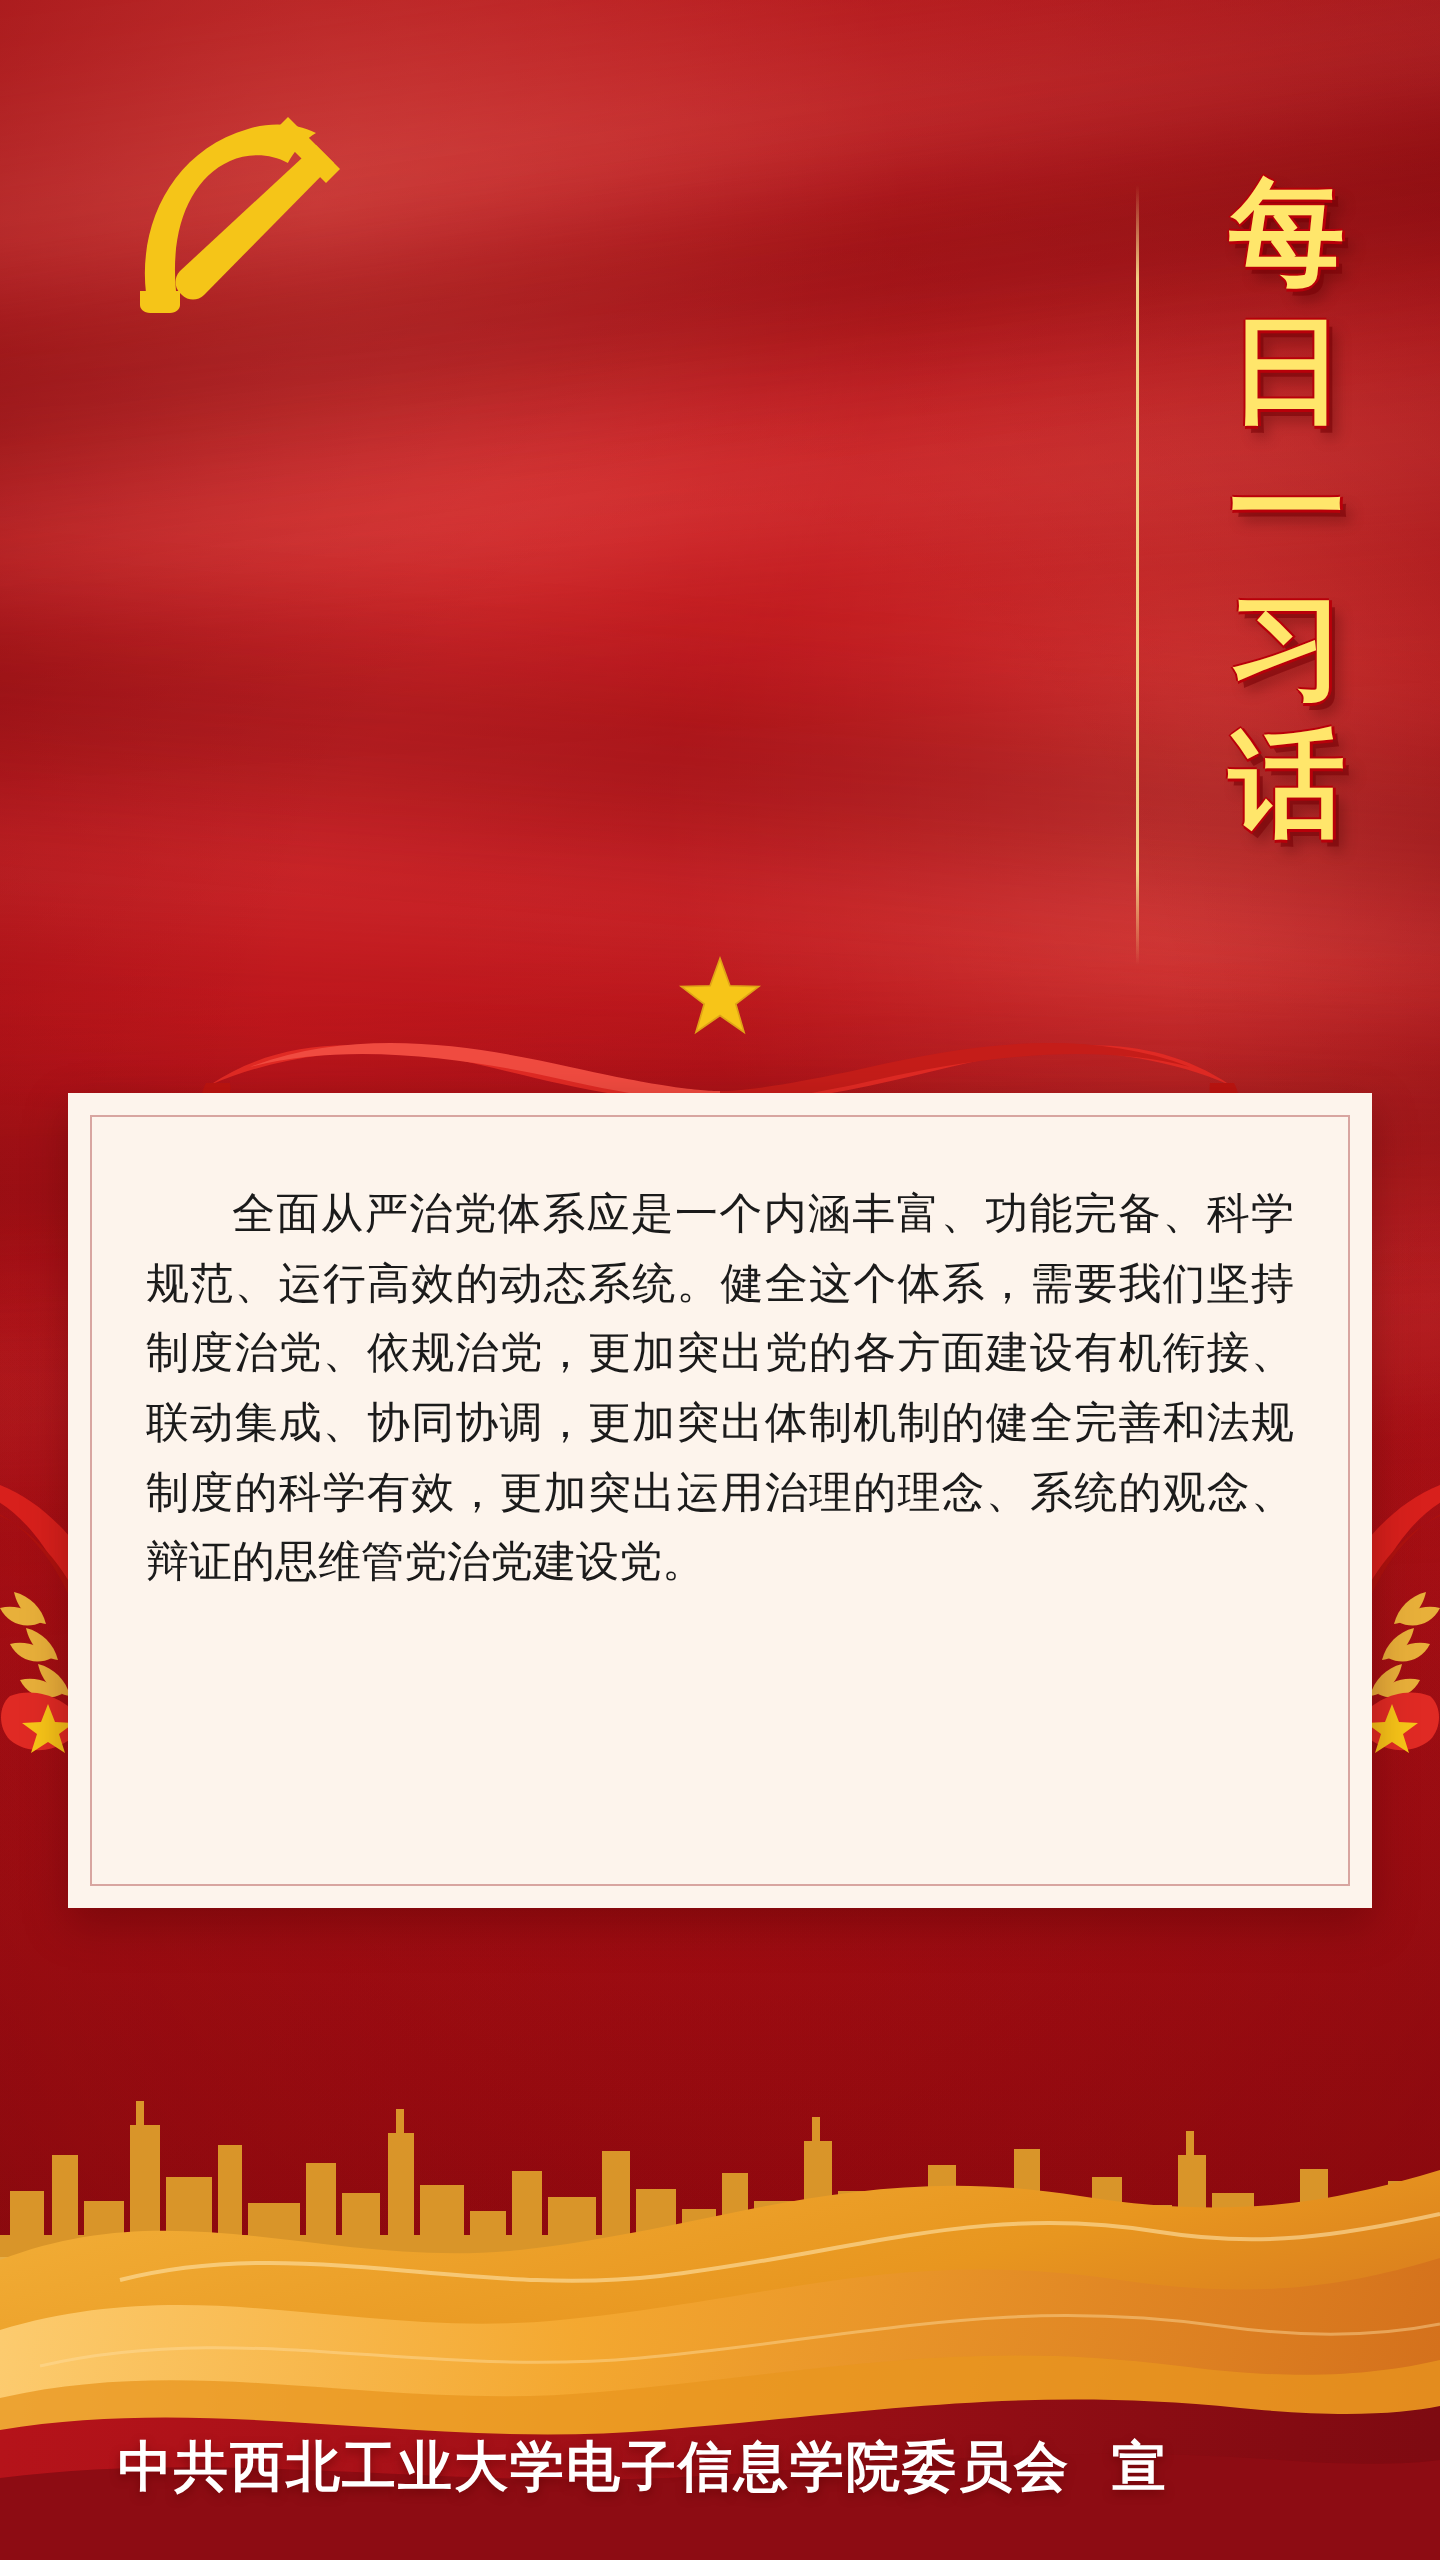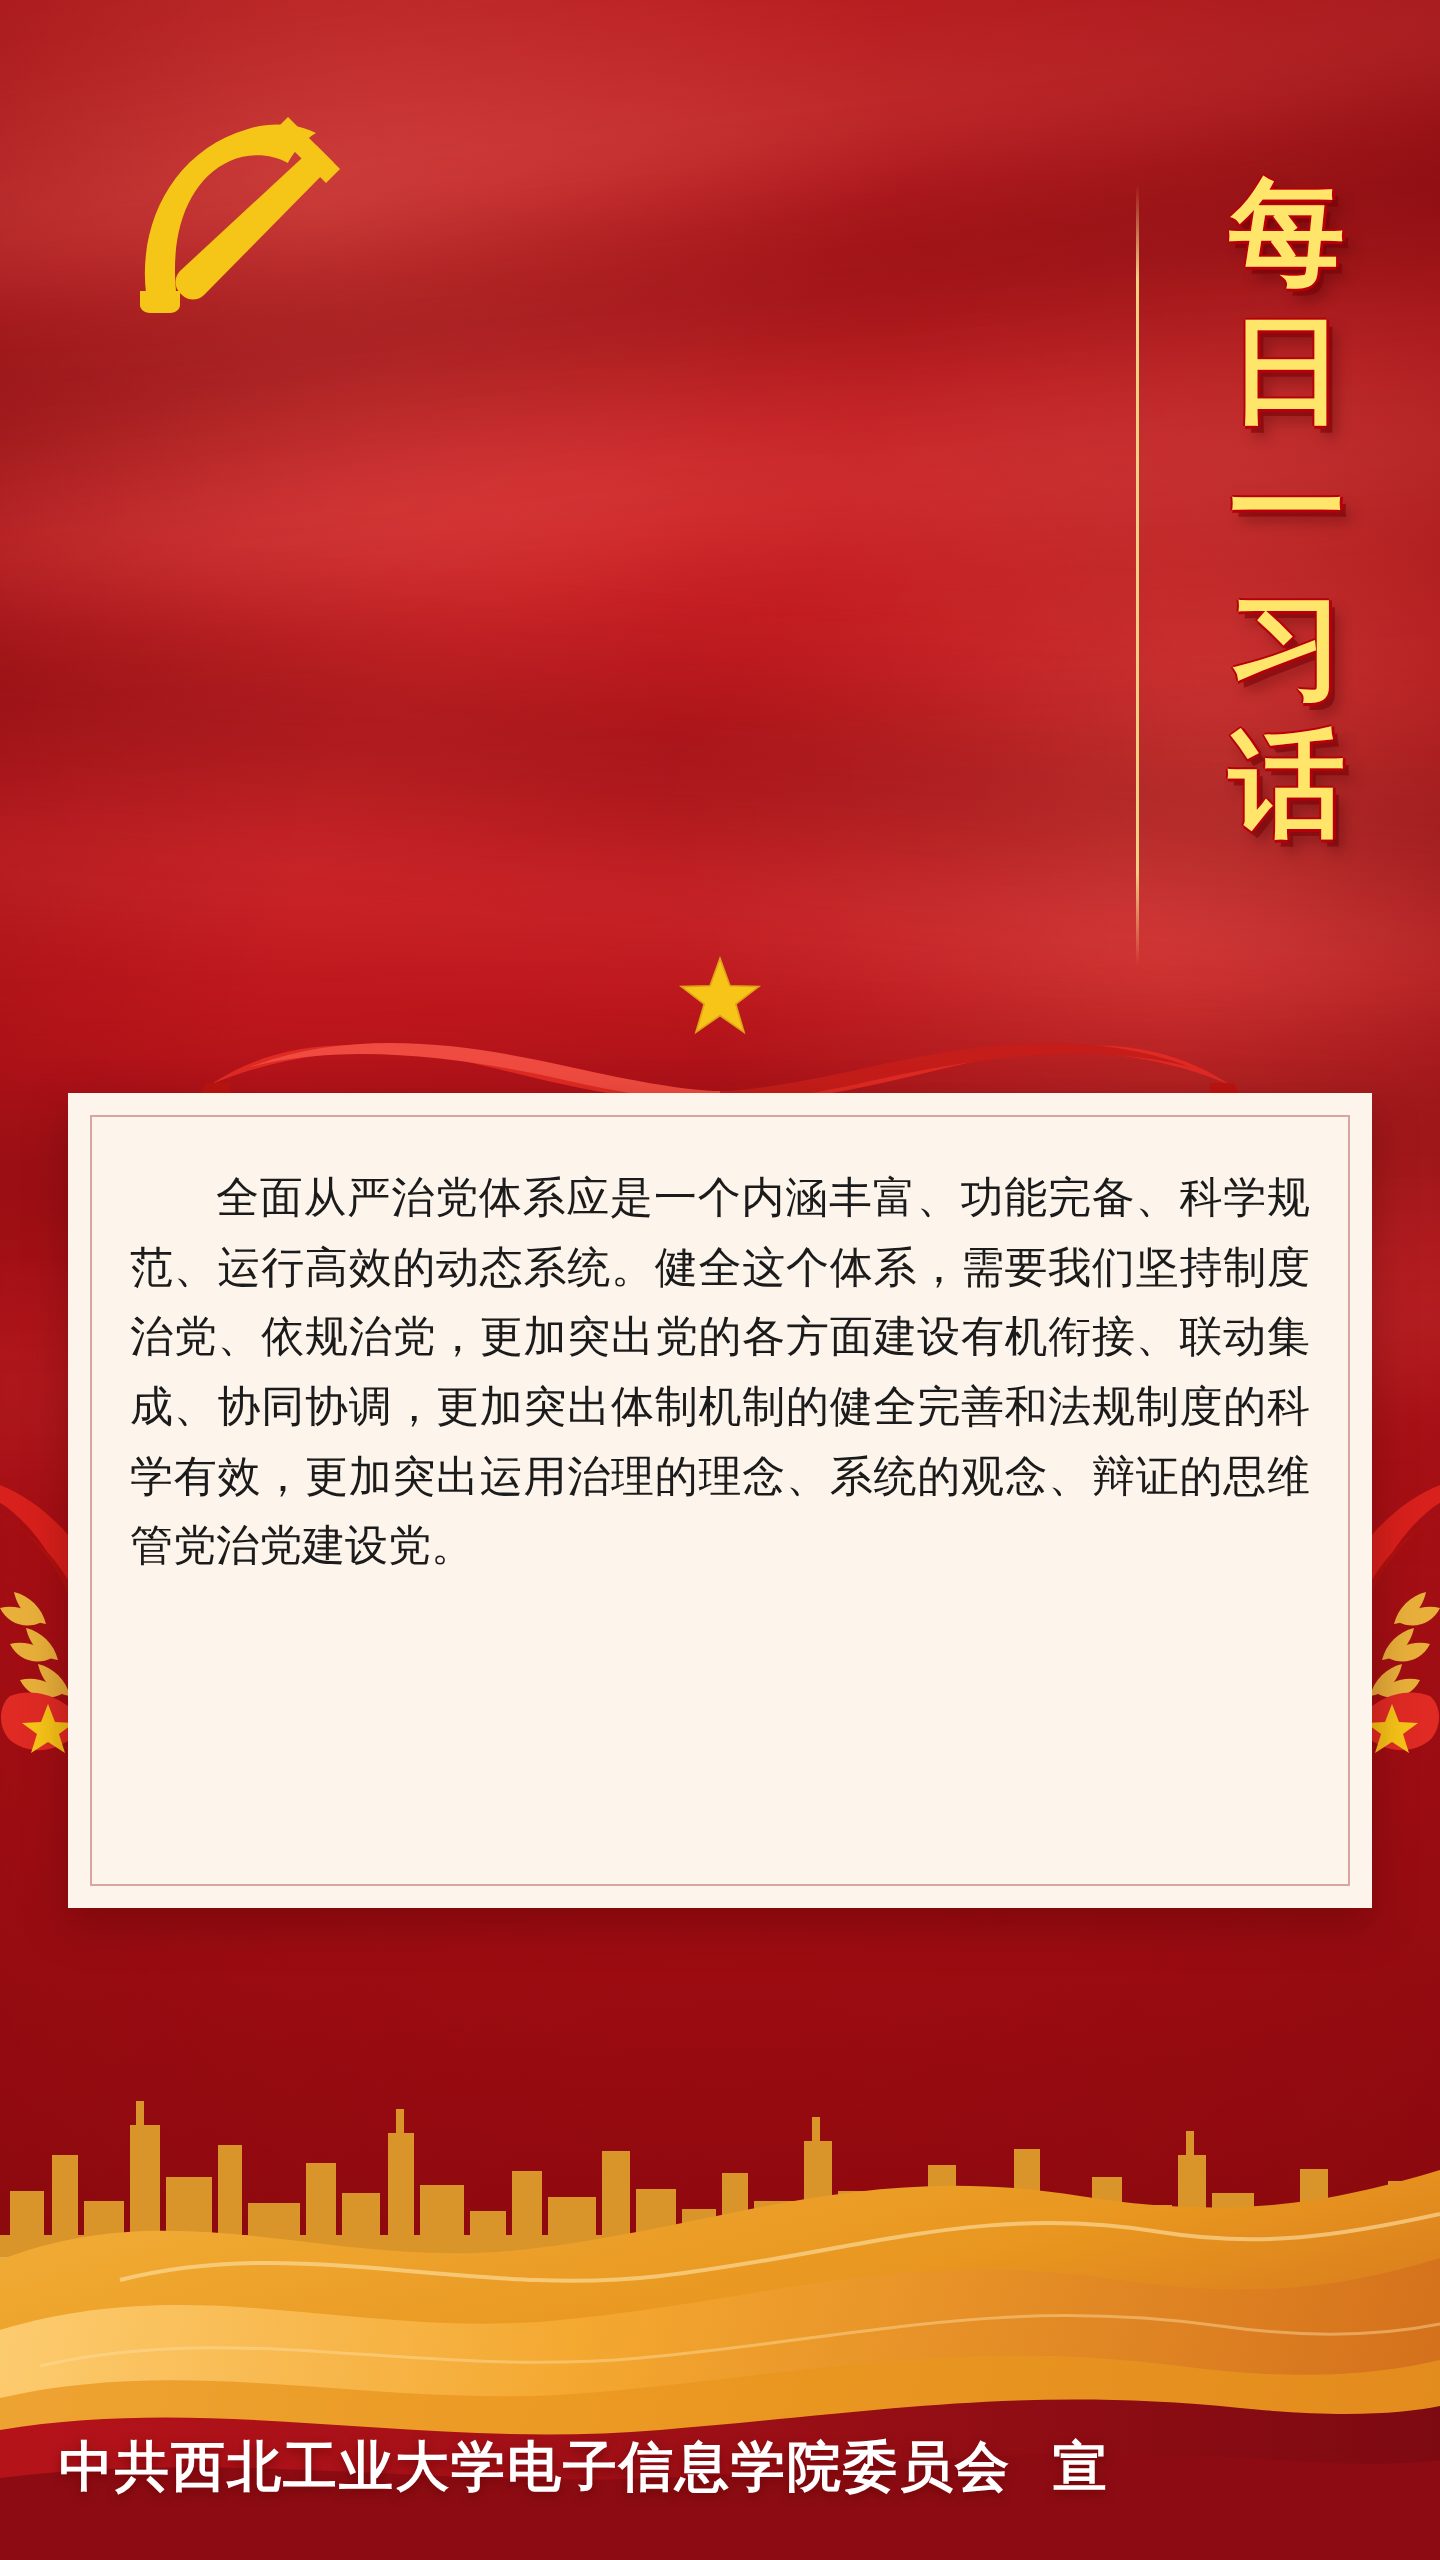--- a/index.html
+++ b/index.html
@@ -141,21 +141,21 @@
     left: 62px;
     top: 70px;
     right: 62px;
     font-family: "Liberation Serif", serif;
     color: #1b1b1b;
     font-size: 43px;
     line-height: 1.62;
     text-align: justify;
     text-justify: inter-ideograph;
   }
-  .card-text p { margin: 0; }
+  .card-text p { margin: 16px; }
   .quote-body { text-indent: 2em; }
   .quote-source {
     margin-top: 44px !important;
     text-indent: 2em;
   }
 
   
   .corner {
     position: absolute;
     width: 230px;
@@ -185,21 +185,21 @@
     overflow: hidden;
   }
   .wave svg { width: 100%; height: 100%; display: block; }
 
   
   .footer {
     position: absolute;
     left: 0;
     bottom: 56px;
     width: 1168px;
-    text-align: center;
+    text-align: right;
     font-family: "Liberation Sans", sans-serif;
     font-weight: bold;
     font-size: 54px;
     letter-spacing: 2px;
     color: #ffffff;
     text-shadow: 0 4px 10px rgba(90,0,4,0.55);
   }
   .footer .mark { margin-left: 42px; }
 </style>
 </head>

